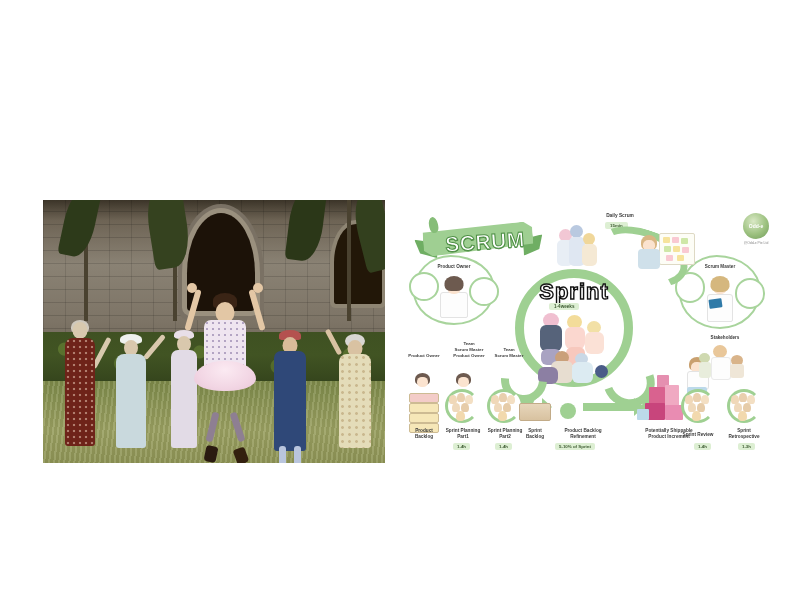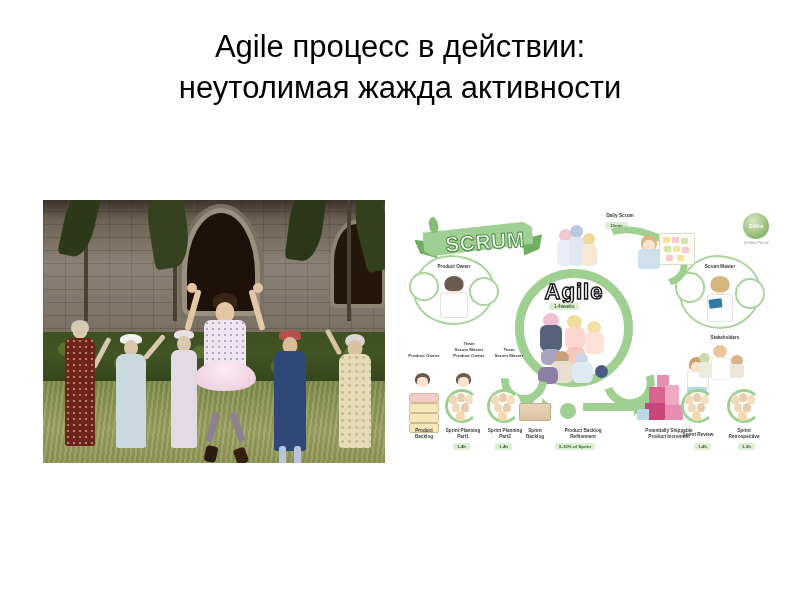--- a/index.html
+++ b/index.html
@@ -507,22 +507,20 @@
     width: 16px; height: 16px;
     border-radius: 50%;
     background: #9fd092;
   }
 </style>
 </head>
 <body>
 
 <div class="slide">
 
-  <div class="slide-title">Agile процесс в действии:
-неутолимая жажда активности</div>
 
   <div class="photo">
     <div class="photo-sky"></div>
 
     <div class="castle">
       <div class="arch"></div>
       <div class="arch-right"></div>
     </div>
 
     <div class="trunk t1"></div>
@@ -643,21 +641,21 @@
       <span style="position:absolute;left:26px;top:10px;width:12px;height:12px;border-radius:50%;background:#f0d79a;"></span>
       <span style="position:absolute;left:25px;top:21px;width:15px;height:22px;border-radius:5px;background:#f5e9d4;"></span>
     </div>
     <div style="position:absolute;left:240px;top:28px;width:26px;height:34px;">
       <span style="position:absolute;left:4px;top:0px;width:16px;height:15px;border-radius:50% 50% 36% 36%;background:#d9b684;"></span>
       <span style="position:absolute;left:6px;top:5px;width:12px;height:11px;border-radius:44%;background:#fbe3cf;"></span>
       <span style="position:absolute;left:1px;top:14px;width:22px;height:20px;border-radius:4px;background:#cfe0ea;"></span>
     </div>
 
     <div class="sprint-ring"></div>
-    <div class="sprint-word">Agile</div>
+    <div class="sprint-word">Sprint</div>
     <div class="sprint-badge">1-4weeks</div>
 
     <div class="sprint-team">
       <span class="st h" style="left:6px;top:0px;width:16px;height:15px;background:#f0bfd0;"></span>
       <span class="st" style="left:3px;top:12px;width:22px;height:26px;background:#56637a;"></span>
       <span class="st" style="left:4px;top:36px;width:20px;height:16px;background:#a9a3c2;"></span>
       <span class="st h" style="left:30px;top:2px;width:15px;height:14px;background:#f3dc9a;"></span>
       <span class="st" style="left:28px;top:14px;width:20px;height:22px;background:#fbd7cf;"></span>
       <span class="st" style="left:29px;top:34px;width:19px;height:18px;background:#f7c8bd;"></span>
       <span class="st h" style="left:50px;top:8px;width:14px;height:13px;background:#f2e0a6;"></span>

